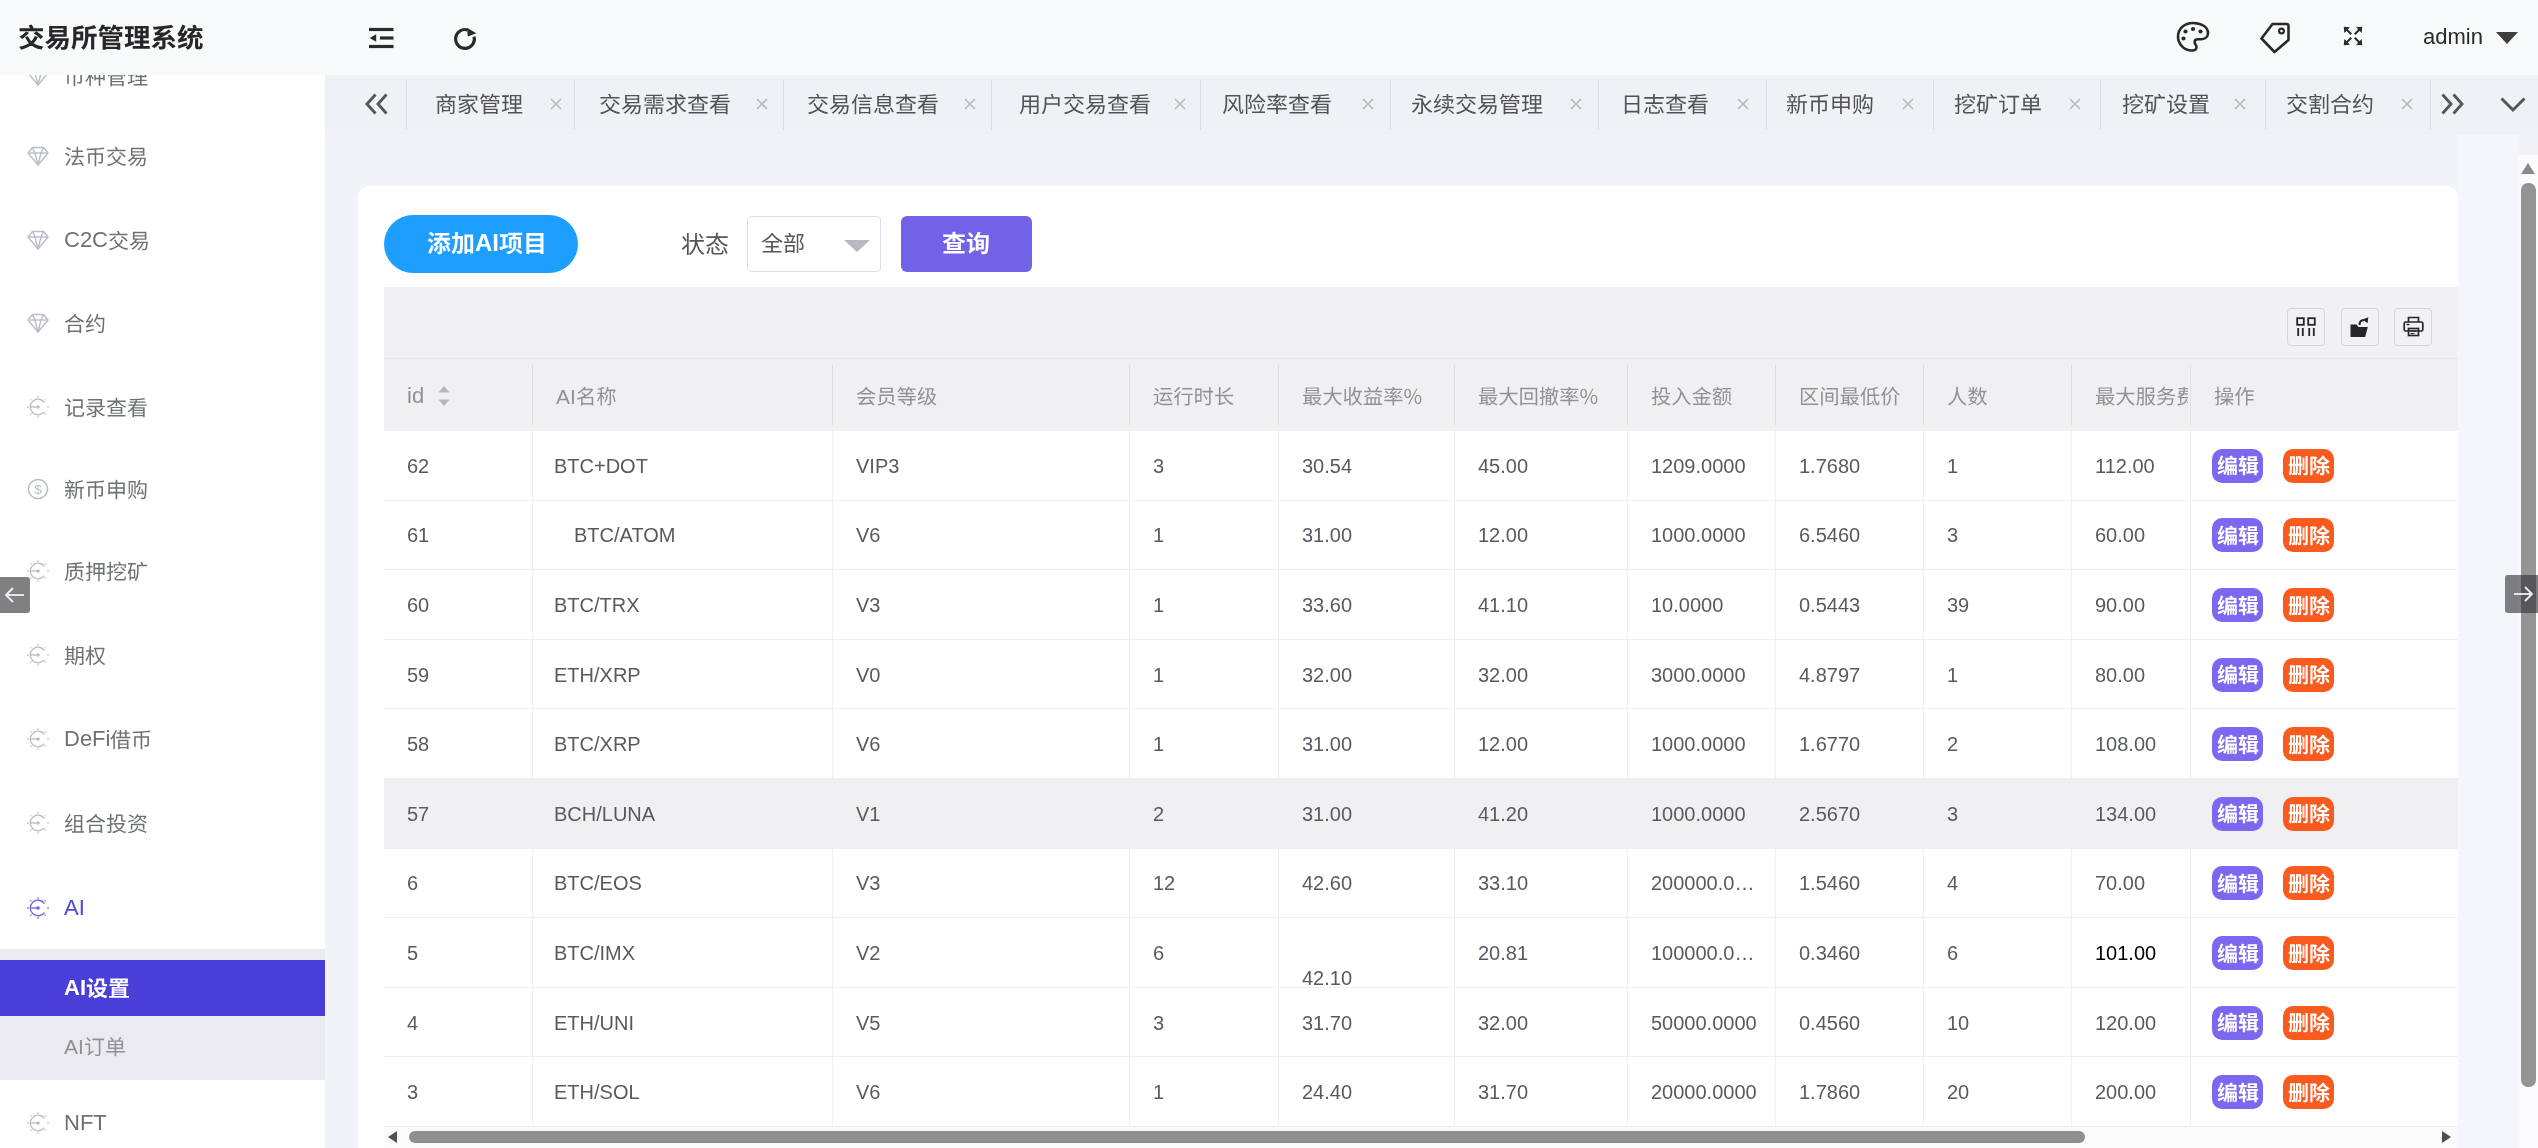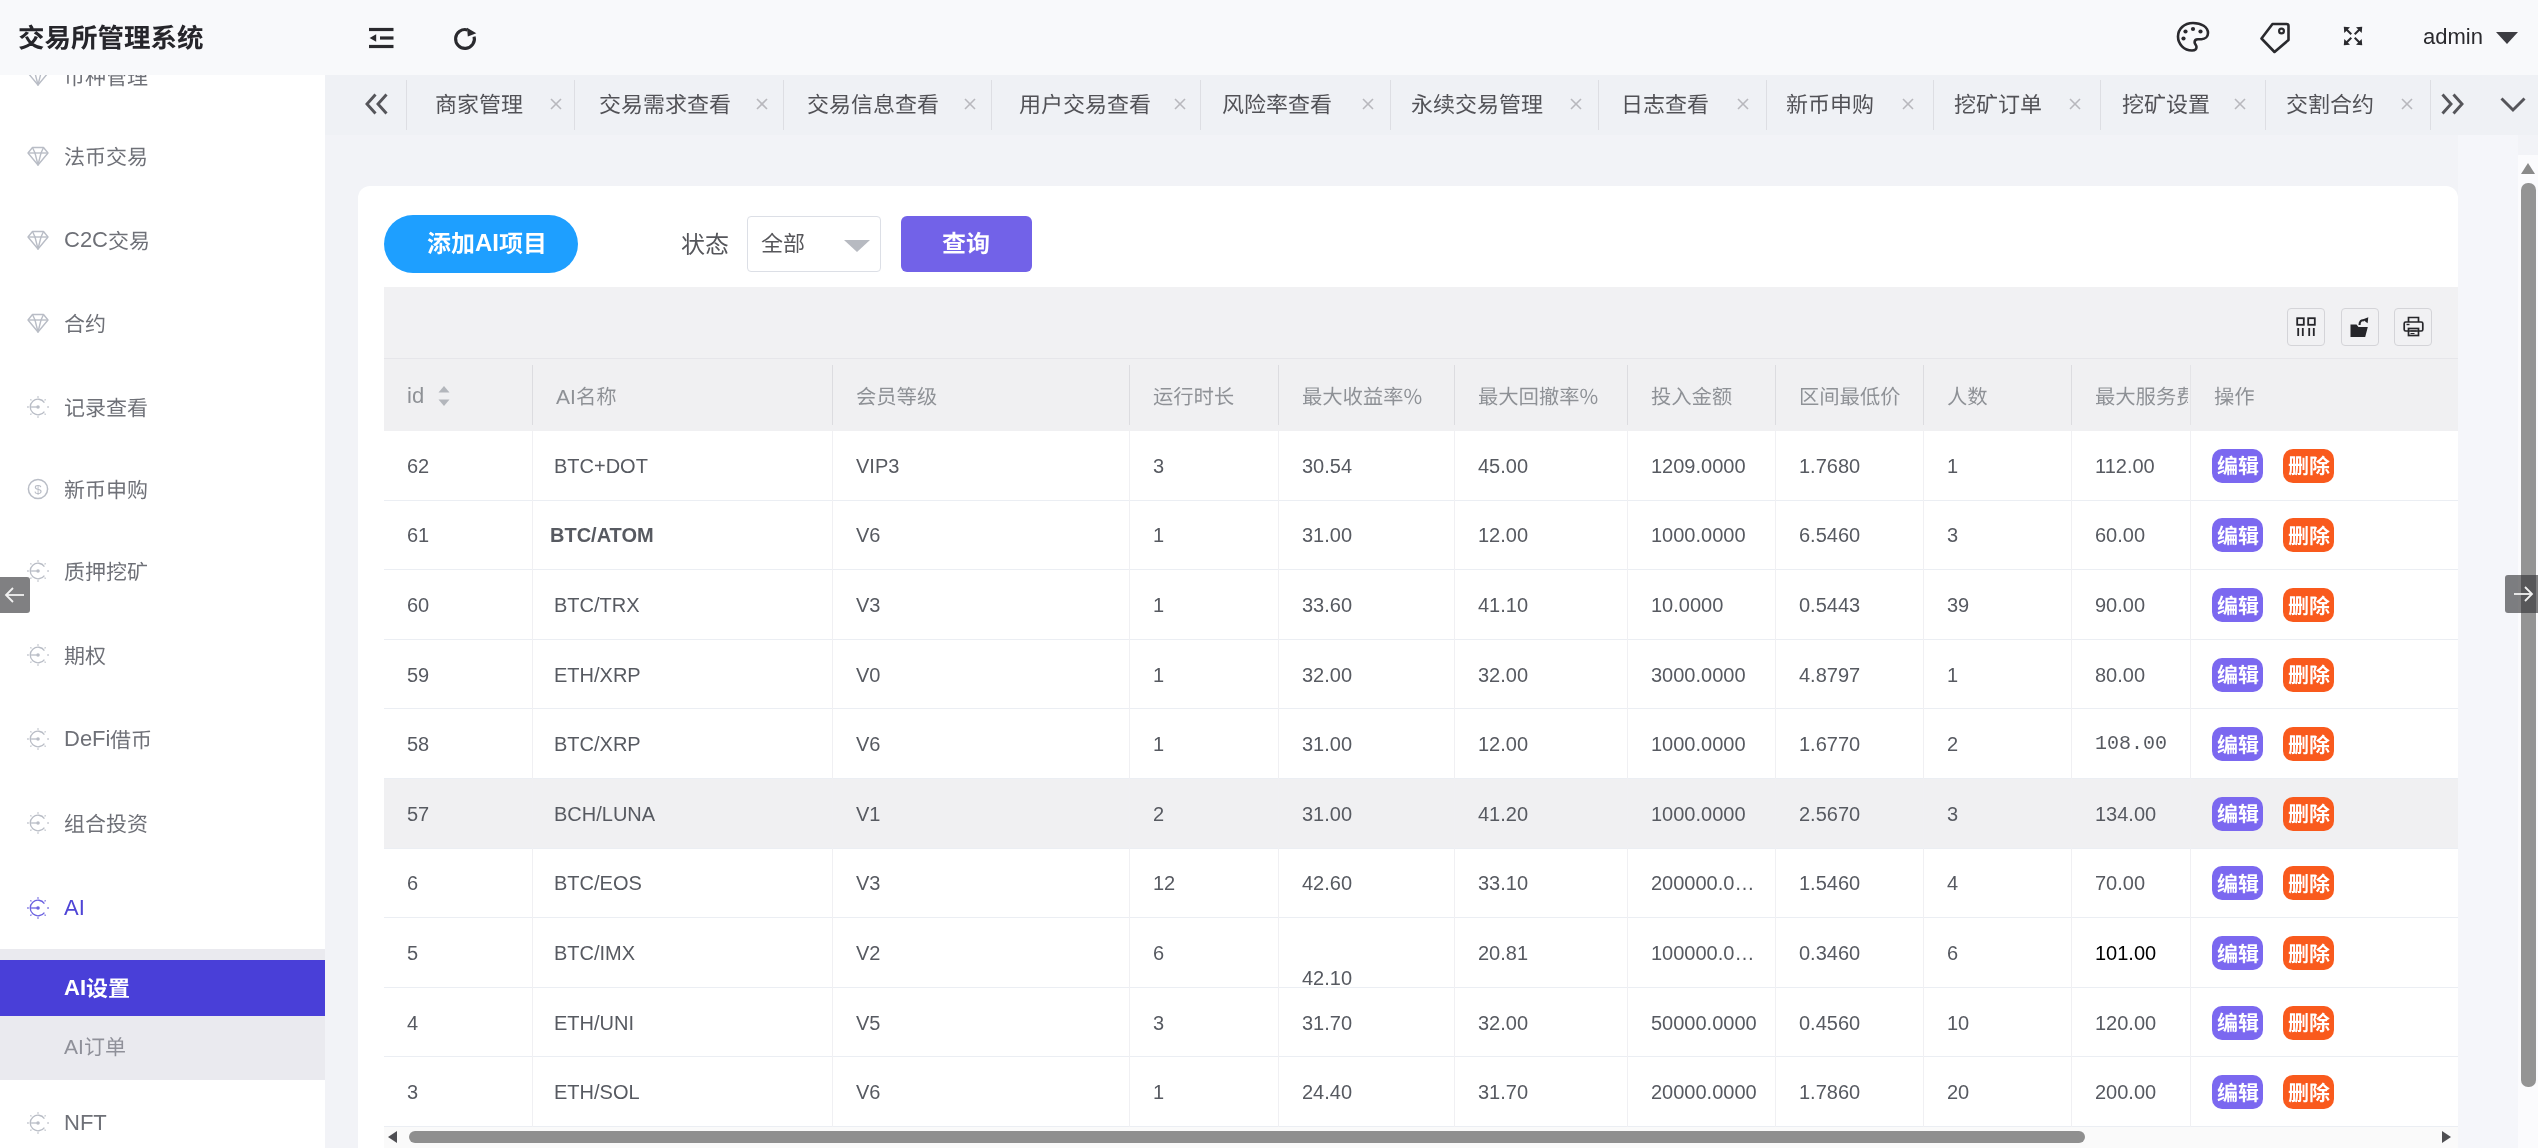--- a/index.html
+++ b/index.html
@@ -680,21 +680,21 @@
     <use href="#g96" x="0"></use>
     <use href="#g97" x="1000"></use>
   </svg>
 <div style="position:absolute;left:2283px;top:449px;width:51px;height:34px;background:#f95a1d;border-radius:10px;"></div>
 <svg style="position:absolute;left:2288.0px;top:455.3px;color:#fff;" width="42.0" height="21" viewBox="0 -880 2000.0 1000" fill="currentColor">
     <use href="#g98" x="0"></use>
     <use href="#g99" x="1000"></use>
   </svg>
 <div style="position:absolute;left:384px;top:569px;width:2074px;height:1px;background:#ebeef3;"></div>
 <div style="position:absolute;left:407px;top:522.4px;font-size:20px;line-height:26px;color:#575a61;font-weight:normal;white-space:nowrap;">61</div>
-<div style="position:absolute;left:550px;top:522.4px;font-size:20px;line-height:26px;color:#575a61;font-weight:bold;white-space:nowrap;">BTC/ATOM</div>
+<div style="position:absolute;left:574px;top:522.4px;font-size:20px;line-height:26px;color:#575a61;font-weight:normal;white-space:nowrap;">BTC/ATOM</div>
 <div style="position:absolute;left:856px;top:522.4px;font-size:20px;line-height:26px;color:#575a61;font-weight:normal;white-space:nowrap;">V6</div>
 <div style="position:absolute;left:1153px;top:522.4px;font-size:20px;line-height:26px;color:#575a61;font-weight:normal;white-space:nowrap;">1</div>
 <div style="position:absolute;left:1302px;top:522.4px;font-size:20px;line-height:26px;color:#575a61;font-weight:normal;white-space:nowrap;">31.00</div>
 <div style="position:absolute;left:1478px;top:522.4px;font-size:20px;line-height:26px;color:#575a61;font-weight:normal;white-space:nowrap;">12.00</div>
 <div style="position:absolute;left:1651px;top:522.4px;font-size:20px;line-height:26px;color:#575a61;font-weight:normal;white-space:nowrap;">1000.0000</div>
 <div style="position:absolute;left:1799px;top:522.4px;font-size:20px;line-height:26px;color:#575a61;font-weight:normal;white-space:nowrap;">6.5460</div>
 <div style="position:absolute;left:1947px;top:522.4px;font-size:20px;line-height:26px;color:#575a61;font-weight:normal;white-space:nowrap;">3</div>
 <div style="position:absolute;left:2095px;top:522.4px;font-size:20px;line-height:26px;color:#575a61;font-weight:normal;white-space:nowrap;">60.00</div>
 <div style="position:absolute;left:2212px;top:518px;width:51px;height:34px;background:#7b68f0;border-radius:10px;"></div>
 <svg style="position:absolute;left:2217.0px;top:524.9px;color:#fff;" width="42.0" height="21" viewBox="0 -880 2000.0 1000" fill="currentColor">
@@ -751,21 +751,21 @@
 <div style="position:absolute;left:384px;top:778px;width:2074px;height:1px;background:#ebeef3;"></div>
 <div style="position:absolute;left:407px;top:731.2px;font-size:20px;line-height:26px;color:#575a61;font-weight:normal;white-space:nowrap;">58</div>
 <div style="position:absolute;left:554px;top:731.2px;font-size:20px;line-height:26px;color:#575a61;font-weight:normal;white-space:nowrap;">BTC/XRP</div>
 <div style="position:absolute;left:856px;top:731.2px;font-size:20px;line-height:26px;color:#575a61;font-weight:normal;white-space:nowrap;">V6</div>
 <div style="position:absolute;left:1153px;top:731.2px;font-size:20px;line-height:26px;color:#575a61;font-weight:normal;white-space:nowrap;">1</div>
 <div style="position:absolute;left:1302px;top:731.2px;font-size:20px;line-height:26px;color:#575a61;font-weight:normal;white-space:nowrap;">31.00</div>
 <div style="position:absolute;left:1478px;top:731.2px;font-size:20px;line-height:26px;color:#575a61;font-weight:normal;white-space:nowrap;">12.00</div>
 <div style="position:absolute;left:1651px;top:731.2px;font-size:20px;line-height:26px;color:#575a61;font-weight:normal;white-space:nowrap;">1000.0000</div>
 <div style="position:absolute;left:1799px;top:731.2px;font-size:20px;line-height:26px;color:#575a61;font-weight:normal;white-space:nowrap;">1.6770</div>
 <div style="position:absolute;left:1947px;top:731.2px;font-size:20px;line-height:26px;color:#575a61;font-weight:normal;white-space:nowrap;">2</div>
-<div style="position:absolute;left:2095px;top:731.2px;font-size:20px;line-height:26px;color:#575a61;font-weight:normal;white-space:nowrap;font-family:Liberation Mono, monospace;">108.00</div>
+<div style="position:absolute;left:2095px;top:731.2px;font-size:20px;line-height:26px;color:#575a61;font-weight:normal;white-space:nowrap;">108.00</div>
 <div style="position:absolute;left:2212px;top:727px;width:51px;height:34px;background:#7b68f0;border-radius:10px;"></div>
 <svg style="position:absolute;left:2217.0px;top:733.7px;color:#fff;" width="42.0" height="21" viewBox="0 -880 2000.0 1000" fill="currentColor">
     <use href="#g96" x="0"></use>
     <use href="#g97" x="1000"></use>
   </svg>
 <div style="position:absolute;left:2283px;top:727px;width:51px;height:34px;background:#f95a1d;border-radius:10px;"></div>
 <svg style="position:absolute;left:2288.0px;top:733.7px;color:#fff;" width="42.0" height="21" viewBox="0 -880 2000.0 1000" fill="currentColor">
     <use href="#g98" x="0"></use>
     <use href="#g99" x="1000"></use>
   </svg>

